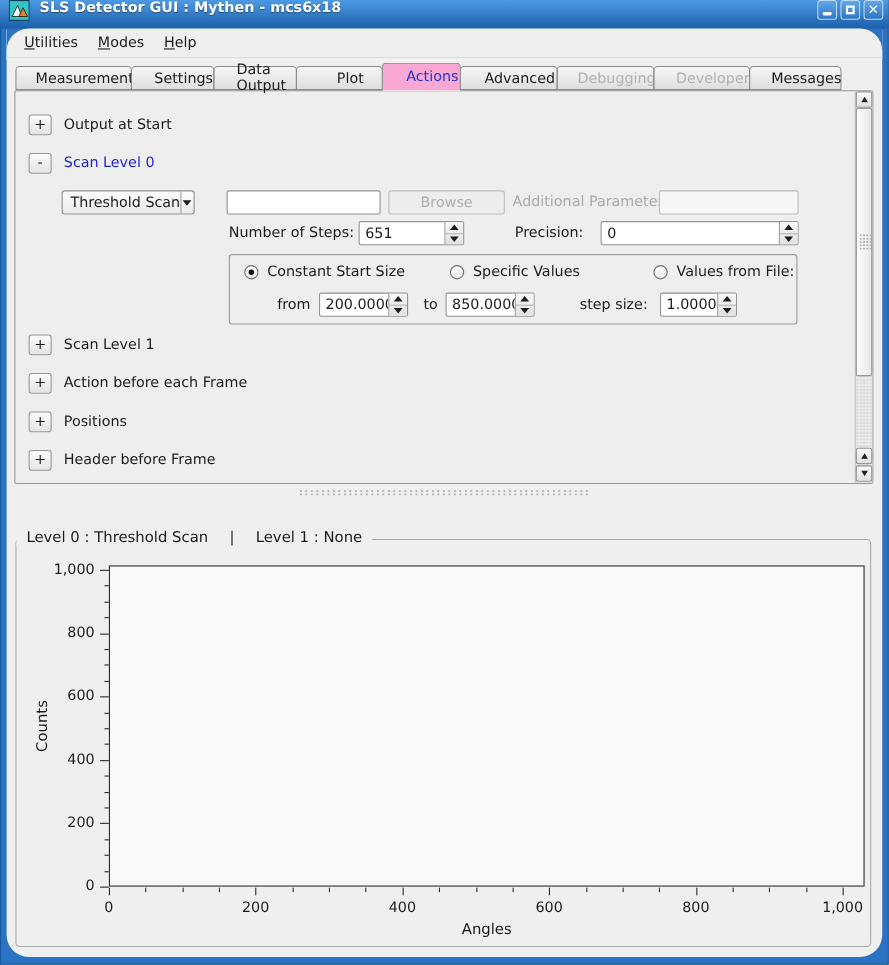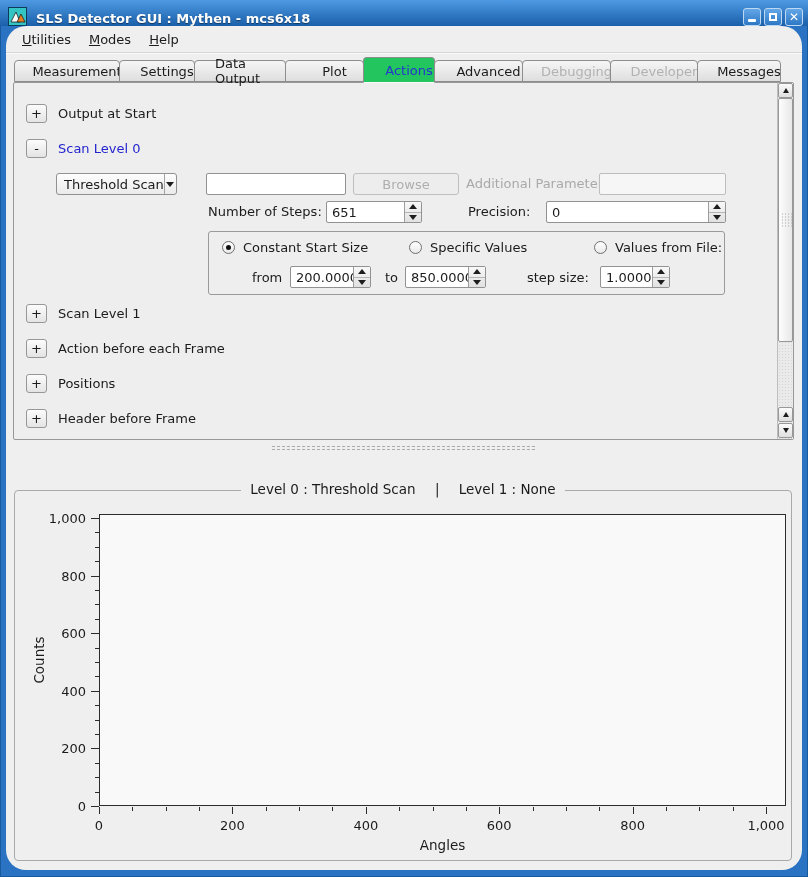--- a/index.html
+++ b/index.html
@@ -3,21 +3,21 @@
 <meta charset="utf-8">
 <style>
   * { box-sizing: border-box; margin: 0; padding: 0; }
   html,body { background:#9a9a9a; }
   body { font-family:"DejaVu Sans","Liberation Sans",sans-serif; font-size:13px; color:#1b1b1b; }
 
   .window { position:relative; width:808px; height:877px; background:#2a72c2; box-shadow: inset 0 0 0 1px #185a9e; overflow:hidden; }
 
   
   .titlebar { position:absolute; top:0; left:0; width:100%; height:26px;
-    background:linear-gradient(#4e99e3,#1a5fa9); display:flex; align-items:flex-end; padding:0 5px 0 8px; }
+    background:linear-gradient(#4e99e3,#1a5fa9); display:flex; align-items:flex-start; padding:0 5px 0 8px; }
   .app-icon { width:19px; height:19px; flex:0 0 19px; }
   .title-text { color:#fff; font-weight:bold; font-size:13px; margin-left:9px; flex:1;
     text-shadow:0 1px 1px rgba(0,0,0,.45); white-space:nowrap; overflow:hidden; }
   .winbtn { width:18px; height:18px; margin-left:3px; border:1px solid #bcd8f3; border-radius:3px;
     background:linear-gradient(#63a7e8,#2d77c4); position:relative; cursor:default; }
   .winbtn.min::after { content:""; position:absolute; left:4px; right:4px; bottom:3px; height:3px; background:#fff; border-radius:1px; }
   .winbtn.max::after { content:""; position:absolute; left:4px; top:4px; right:4px; bottom:4px; border:2px solid #fff; }
   .winbtn.close::after { content:"✕"; position:absolute; inset:0; color:#fff; font-size:12px; font-weight:bold;
     display:flex; align-items:center; justify-content:center; }
 
@@ -26,21 +26,21 @@
 
   .menubar { position:absolute; top:0; left:0; right:0; height:27px; display:flex; align-items:center;
     padding-left:7px; border-bottom:1px solid #d6d6d6; box-shadow:0 1px 0 #fafafa; }
   .menu-item { display:inline-block; padding:4px 9px; }
   .menu-item::first-letter { text-decoration:underline; }
 
   
   .tabbar { position:absolute; top:31px; left:8px; height:25px; display:flex; align-items:flex-end; z-index:5; }
   .tab { height:22px; background:linear-gradient(#f6f6f6,#dedede); border:1px solid #8d8d8d;
     border-radius:4px 4px 0 0; margin-right:-1px; display:flex; align-items:center; justify-content:center;padding-left:20px; }
-  .tab.selected { height:26px; margin-bottom:-1px; background:#22c55e; color:#2636cf; border-bottom-color:#fafafa; z-index:6; }
+  .tab.selected { height:26px; margin-bottom:-1px; background:#f9a8d4; color:#2636cf; border-bottom-color:#fafafa; z-index:6; }
   .tab.disabled { color:#b2b2b2; }
 
   
   .scrollframe { position:absolute; top:56px; left:7px; width:781px; height:358px;
     border:1px solid #989898; border-radius:2px; background:#eeeeee; }
 
   .expander { position:absolute; width:21px; height:19px; border:1px solid #979797; border-radius:3px;
     background:linear-gradient(#fcfcfc,#e4e4e4); display:flex; align-items:center; justify-content:center;
     font-size:13px; line-height:1; }
   .sec-label { position:absolute; white-space:nowrap; }
@@ -93,21 +93,21 @@
   .splitter-dots { margin:1px auto 0; width:266px; height:6px;
     background-image:radial-gradient(#ababab 1px, transparent 1.2px); background-size:5px 3px; }
   .docktitle { position:absolute; top:428px; left:7px; right:7px; height:17px; display:flex; align-items:center; }
   .hatch { flex:1; height:10px;
     background-image:repeating-linear-gradient(135deg, rgba(0,0,0,0.14) 0 1px, transparent 1px 4px); }
   .dock-label { padding:0 13px; white-space:nowrap; }
 
   
   .plotbox { position:absolute; top:464px; left:8px; width:778px; height:371px;
     border:1px solid #a9a9a9; border-radius:4px; }
-  .plot-title { position:absolute; top:-10px; left:0; right:0; text-align:center; font-size:13.5px; }
+  .plot-title { position:absolute; top:-10px; left:0; right:0; font-size:13.5px; }
   .plot-title .bg { background:#efefef; padding:0 9px; white-space:nowrap; }
   .pt-sep { margin:0 15px; }
   .canvas { position:absolute; left:84px; top:23px; width:687px; height:292px; background:#f9f9f9; border:1px solid #2c2c2c; }
   .y-axis { position:absolute; left:0; top:23px; width:84px; height:292px; }
   .x-axis { position:absolute; left:84px; top:315px; width:687px; height:45px; }
   .ytick { position:absolute; right:0; height:1px; background:#2c2c2c; }
   .ytick.major { width:8px; } .ytick.minor { width:4px; }
   .ytick-label { position:absolute; right:13px; transform:translateY(-50%); white-space:nowrap; }
   .xtick { position:absolute; top:1px; width:1px; background:#2c2c2c; }
   .xtick.major { height:7px; } .xtick.minor { height:4px; }
@@ -136,21 +136,21 @@
 
     <div class="menubar">
       <span class="menu-item">Utilities</span>
       <span class="menu-item">Modes</span>
       <span class="menu-item">Help</span>
     </div>
 
     <div class="tabbar">
       <div class="tab" style="width:106px">Measurement</div>
       <div class="tab" style="width:76px">Settings</div>
-      <div class="tab" style="width:92px">Data Output</div>
+      <div class="tab" style="width:76px">Data Output</div>
       <div class="tab" style="width:79px">Plot</div>
       <div class="tab selected" style="width:72px">Actions</div>
       <div class="tab" style="width:89px">Advanced</div>
       <div class="tab disabled" style="width:89px">Debugging</div>
       <div class="tab disabled" style="width:88px">Developer</div>
       <div class="tab" style="width:84px">Messages</div>
     </div>
 
     <div class="scrollframe">
 

